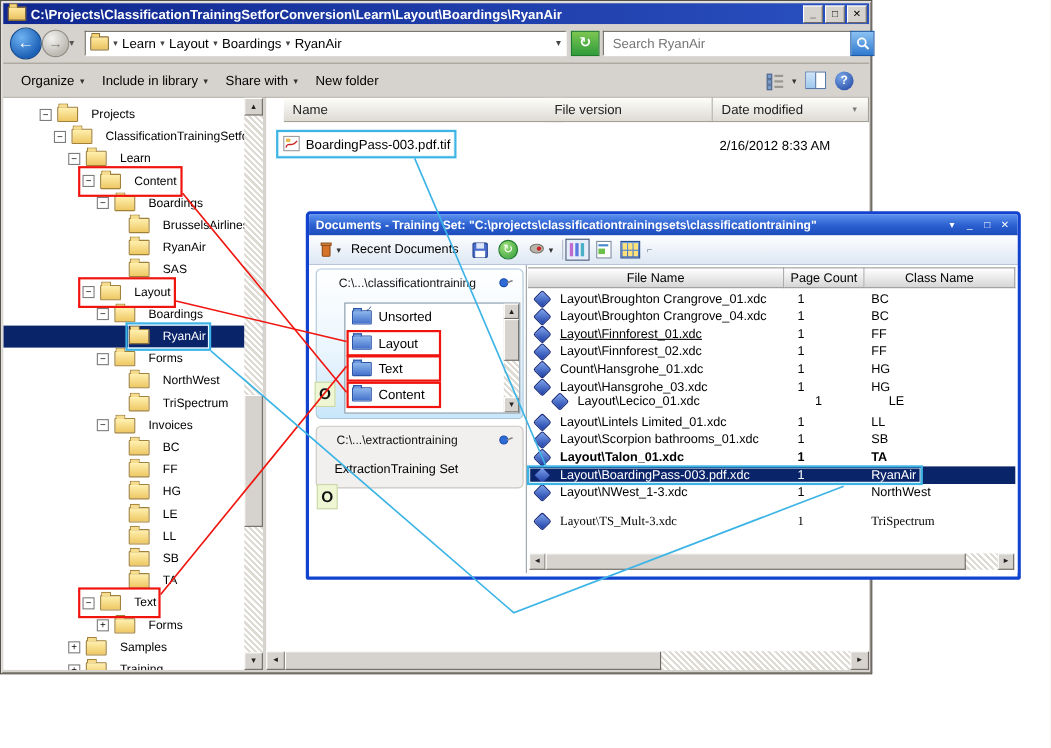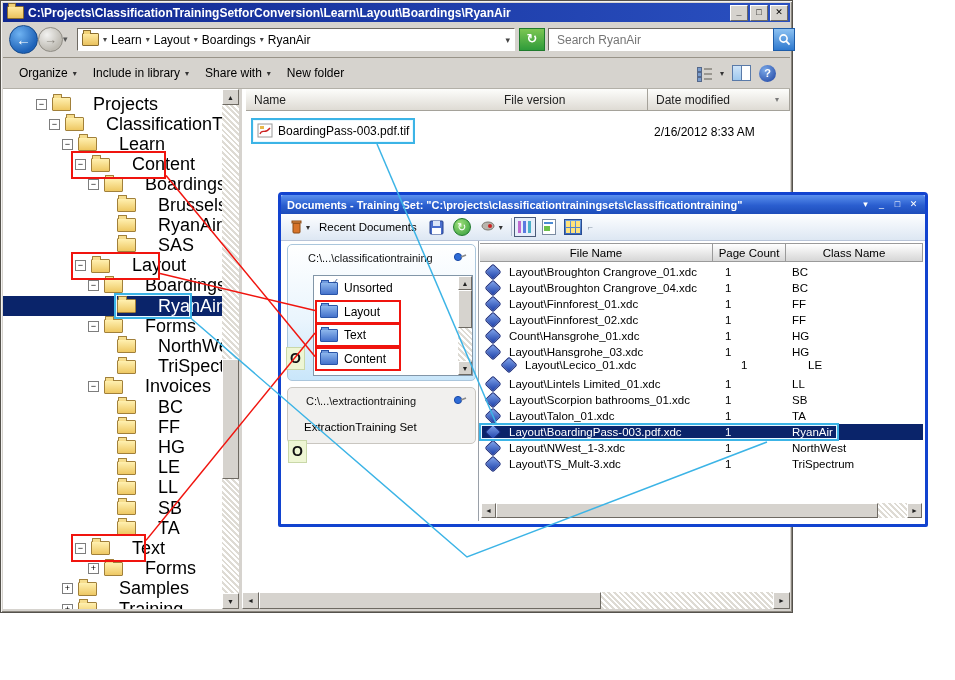--- a/index.html
+++ b/index.html
@@ -81,21 +81,21 @@
   .tree-row.sel{background:#0a246a;color:#fff;}
   .row-inner{display:inline-flex;align-items:center;height:20px;}
   .expander{width:11px;height:11px;box-sizing:border-box;border:1px solid #7d7d7d;background:#fff;color:#000;
             font-size:9px;line-height:8px;text-align:center;flex:none;margin-right:5px;}
   .exp-spacer{width:16px;flex:none;}
   .tree-chip{display:inline-flex;align-items:center;height:20px;padding-right:4px;}
   .folder{width:17px;height:12px;position:relative;background:linear-gradient(#fff0b0,#eec863);
           border:1px solid #a1803a;border-radius:1px;flex:none;}
   .folder::before{content:"";position:absolute;top:-4px;left:0;width:7px;height:3px;background:#f6dd8d;
           border:1px solid #a1803a;border-bottom:none;border-radius:1px 1px 0 0;}
-  .tree-label{margin-left:22px;font-size:18px;}
+  .tree-label{margin-left:12px;font-size:11px;}
 
   
   #overlay{left:278px;top:192px;width:650px;height:335px;z-index:10;background:#fff;
            border:3px solid #1243cf;border-radius:4px 4px 2px 2px;box-sizing:border-box;}
   #ov-titlebar{left:0;top:0;width:644px;height:19px;background:linear-gradient(#5a90ee,#2a5ecf 55%,#1c4cba);
                border-radius:2px 2px 0 0;display:flex;align-items:center;color:#fff;font-size:11px;font-weight:bold;white-space:nowrap;overflow:hidden;}
   #ov-titlebar .title-text{margin-left:6px;}
   #ov-btns{position:absolute;right:5px;top:3px;display:flex;gap:3px;}
   .ov-btn{width:13px;height:13px;color:#fff;font-size:9px;line-height:13px;text-align:center;}
   #ov-toolbar{left:0;top:19px;width:644px;height:26px;background:linear-gradient(#fdfeff,#dde7f3);
@@ -480,21 +480,21 @@
         </div>
       </div>
 
     <div id="tree-scroll" class="abs">
       <div class="sb-btn" style="left:0;top:0;">▲</div>
       <div class="sb-thumb" style="left:0;top:270px;width:17px;height:120px;"></div>
       <div class="sb-btn" style="left:0;top:504px;">▼</div>
     </div>
 
     <div id="file-pane" class="abs">
-      <div class="hdr-cell" style="left:4px;width:254px;">
+      <div class="hdr-cell" style="left:16px;width:254px;">
         <span>Name</span>
       </div>
       <div class="hdr-cell" style="left:254px;width:152px;">
         <span>File version</span>
       </div>
       <div class="hdr-cell" style="left:406px;width:142px;">
         <span>Date modified</span>
         <span class="sort-glyph">▾</span>
       </div>
     </div>
@@ -640,21 +640,21 @@
             <span class="t-name">Layout\Broughton Crangrove_01.xdc</span>
             <span class="t-count">1</span>
             <span class="t-class">BC</span>
           </div>
           <div class="t-row" style="top: 39px; text-align: center;">
             <span class="gem"></span>
             <span class="t-name">Layout\Broughton Crangrove_04.xdc</span>
             <span class="t-count">1</span>
             <span class="t-class">BC</span>
           </div>
-          <div class="t-row" style="top: 55px;">
+          <div class="t-row" style="top: 55px; text-decoration: underline;">
             <span class="gem"></span>
             <span class="t-name">Layout\Finnforest_01.xdc</span>
             <span class="t-count">1</span>
             <span class="t-class">FF</span>
           </div>
           <div class="t-row" style="top: 71px;">
             <span class="gem"></span>
             <span class="t-name">Layout\Finnforest_02.xdc</span>
             <span class="t-count">1</span>
             <span class="t-class">FF</span>
@@ -682,39 +682,39 @@
             <span class="t-name">Layout\Lintels Limited_01.xdc</span>
             <span class="t-count">1</span>
             <span class="t-class">LL</span>
           </div>
           <div class="t-row" style="top: 151px;">
             <span class="gem"></span>
             <span class="t-name">Layout\Scorpion bathrooms_01.xdc</span>
             <span class="t-count">1</span>
             <span class="t-class">SB</span>
           </div>
-          <div class="t-row" style="top: 167px;">
+          <div class="t-row" style="top: 167px; font-weight: bold;">
             <span class="gem"></span>
             <span class="t-name">Layout\Talon_01.xdc</span>
             <span class="t-count">1</span>
             <span class="t-class">TA</span>
           </div>
           <div class="t-row sel" style="top: 183px;">
             <span class="gem"></span>
             <span class="t-name">Layout\BoardingPass-003.pdf.xdc</span>
             <span class="t-count">1</span>
             <span class="t-class">RyanAir</span>
           </div>
           <div class="t-row" style="top: 199px;">
             <span class="gem"></span>
             <span class="t-name">Layout\NWest_1-3.xdc</span>
             <span class="t-count">1</span>
             <span class="t-class">NorthWest</span>
           </div>
-          <div class="t-row" style="top: 215px;">
+          <div class="t-row" style="top: 225px; font-family: Liberation Serif, serif;">
             <span class="gem"></span>
             <span class="t-name">Layout\TS_Mult-3.xdc</span>
             <span class="t-count">1</span>
             <span class="t-class">TriSpectrum</span>
           </div>
         </div>
       <div id="table-hscroll">
         <div class="sb-btn" style="left:0;top:0;width:15px;height:15px;line-height:14px;">◄</div>
         <div class="sb-thumb" style="left:15px;top:0;width:382px;height:15px;"></div>
         <div class="sb-btn" style="left:426px;top:0;width:15px;height:15px;line-height:14px;">►</div>

